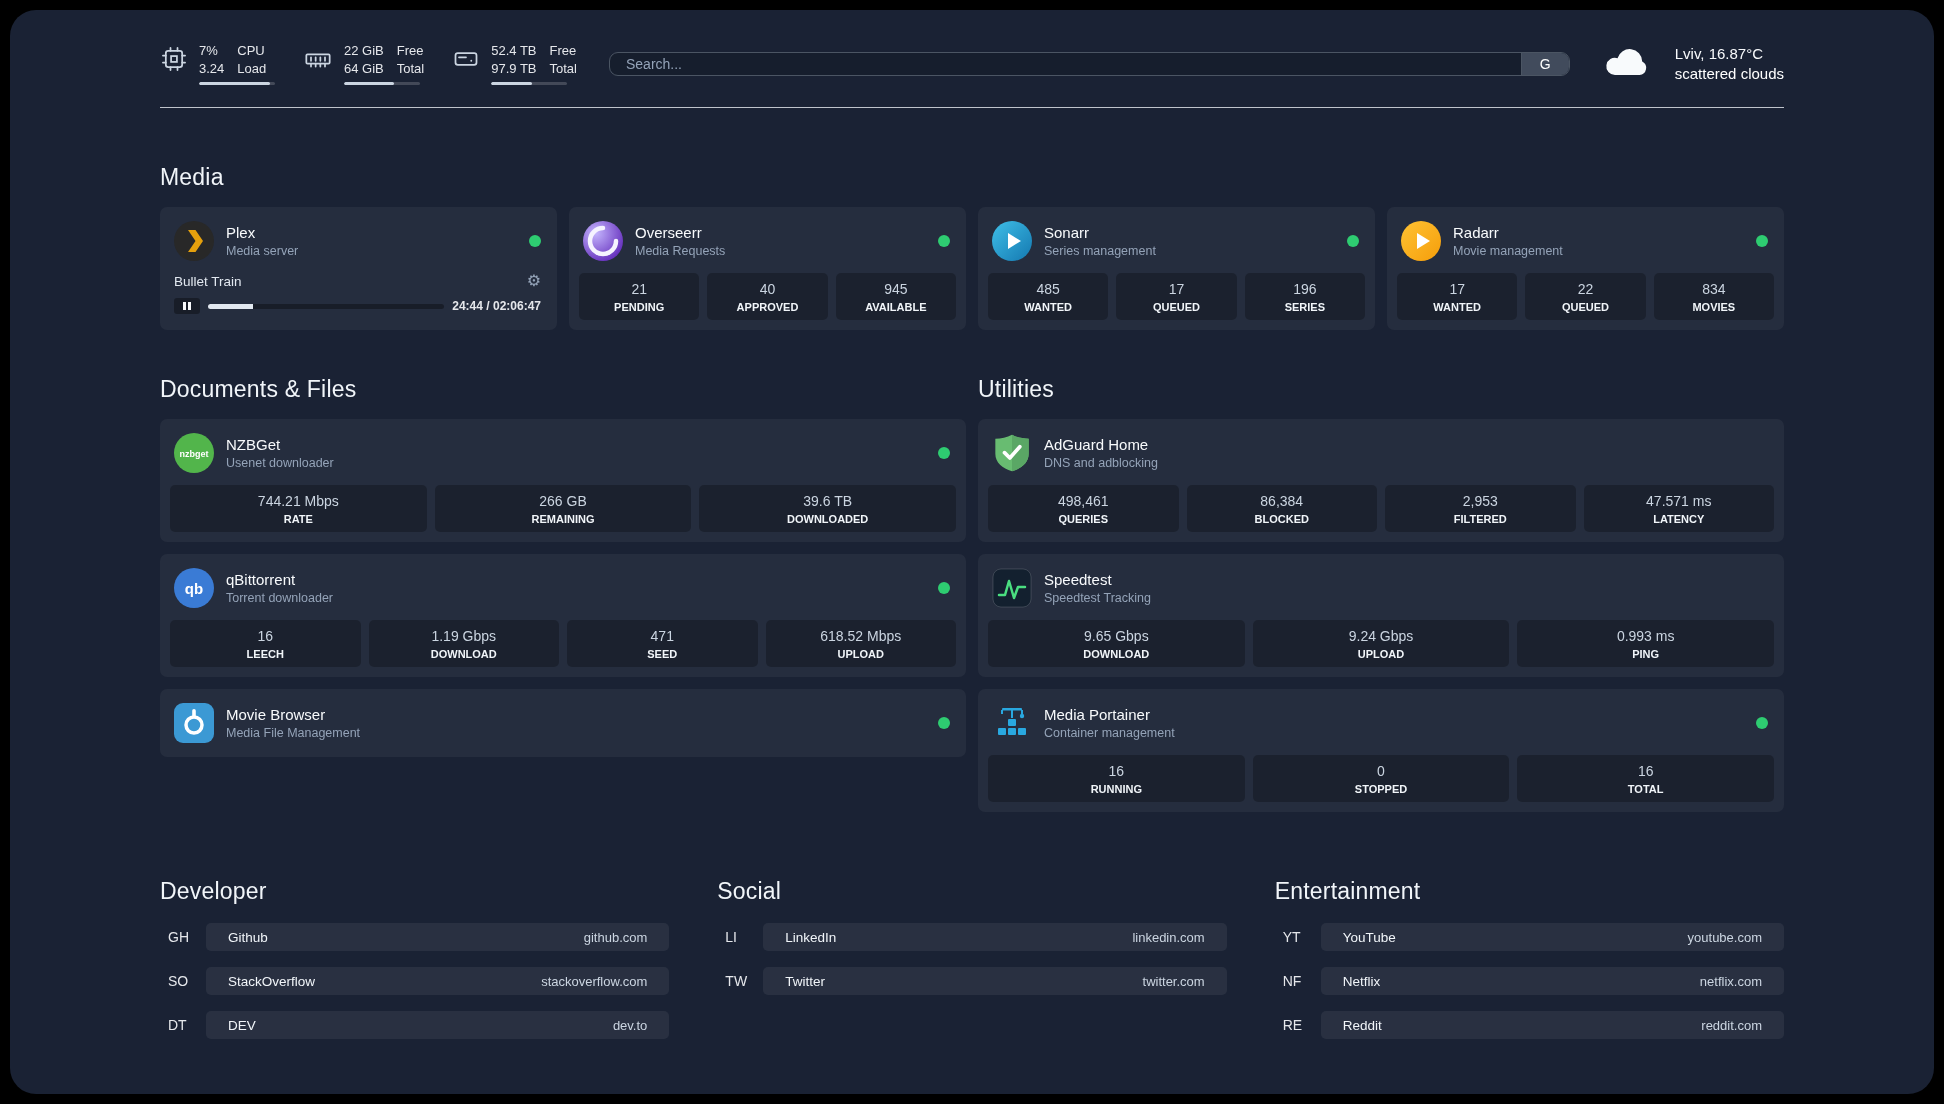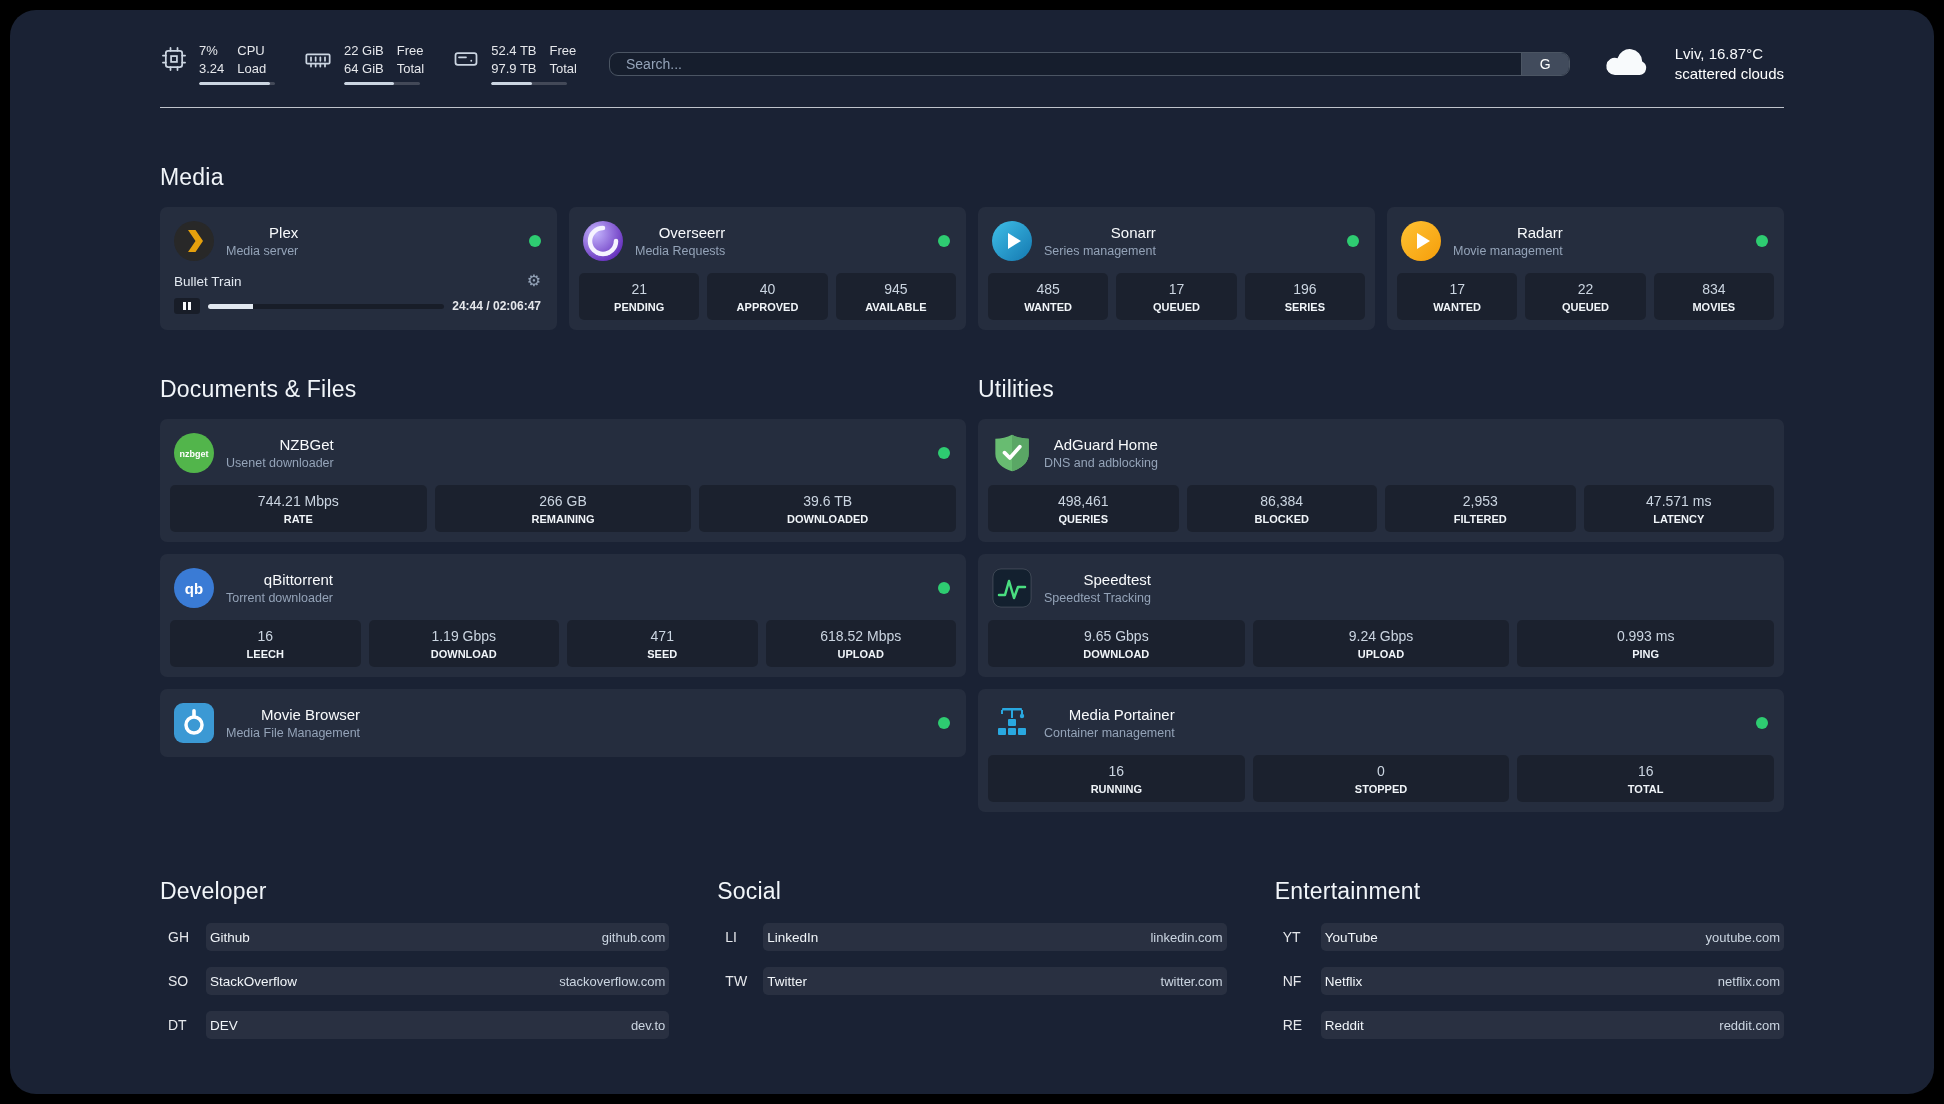--- a/index.html
+++ b/index.html
@@ -40,21 +40,21 @@
   
   .section-title { color: #f1f5f9; font-size: 23px; font-weight: 400; letter-spacing: .2px; }
   .media-title { margin: 56px 0 16px; }
   .media-grid { display: grid; grid-template-columns: repeat(4, 1fr); gap: 12px; }
 
   .card { background: rgba(255,255,255,0.05); border-radius: 7px; padding: 10px; cursor: pointer; }
   .card-header { display: flex; align-items: center; gap: 12px; padding: 4px 6px 12px 4px; }
   .header-only .card-header { padding-bottom: 4px; }
   .svc-icon { width: 40px; height: 40px; flex: none; }
   .svc-icon svg { display: block; }
-  .svc-name { color: #f8fafc; font-size: 15px; text-align: right; }
+  .svc-name { color: #f8fafc; font-size: 15px; }
   .svc-desc { color: #94a3b8; font-size: 12.5px; margin-top: 3px; }
   .status-dot { width: 12px; height: 12px; border-radius: 50%; background: var(--status-green, #2ecc71); margin-left: auto; flex: none; }
 
   .stats { display: flex; gap: 8px; align-items: center; }
   .stat { flex: 1; background: rgba(0,0,0,0.25); border-radius: 5px; padding: 8px 4px 7px; text-align: center; }
   .stat-value { color: #cbd5e1; font-size: 14px; }
   .stat-label { color: #f1f5f9; font-size: 11px; font-weight: 700; margin-top: 4px; }
 
   
   .np { padding: 0 6px 2px 4px; }
@@ -72,21 +72,21 @@
   .two-col { display: grid; grid-template-columns: 1fr 1fr; gap: 12px; align-items: start; }
   .col-title { margin: 46px 0 16px; }
   .col-stack { display: flex; flex-direction: column; gap: 12px; }
 
   
   .bookmarks { display: grid; grid-template-columns: 1fr 1fr 1fr; gap: 48px; margin-top: 66px; }
   .bm-title { margin: 0 0 18px; }
   .bm { display: flex; align-items: center; height: 28px; margin-bottom: 16px; }
   .bm-abbr { width: 46px; color: #e5e7eb; font-size: 14px; padding-left: 8px; flex: none; }
   .bm-pill { flex: 1; height: 100%; display: flex; align-items: center; justify-content: space-between;
-             background: rgba(255,255,255,0.065); border-radius: 5px; padding: 0 4px; cursor: pointer; gap: 44px; }
+             background: rgba(255,255,255,0.065); border-radius: 5px; padding: 0 22px; cursor: pointer; gap: 44px; }
   .bm-name { color: #f1f5f9; font-size: 13.5px; }
   .bm-url { color: #cbd5e1; font-size: 13px; }
 
   svg text { font-family: "Liberation Sans", sans-serif; }
 </style>
 </head>
 <body>
 
 <div class="frame">
 <div class="content">

